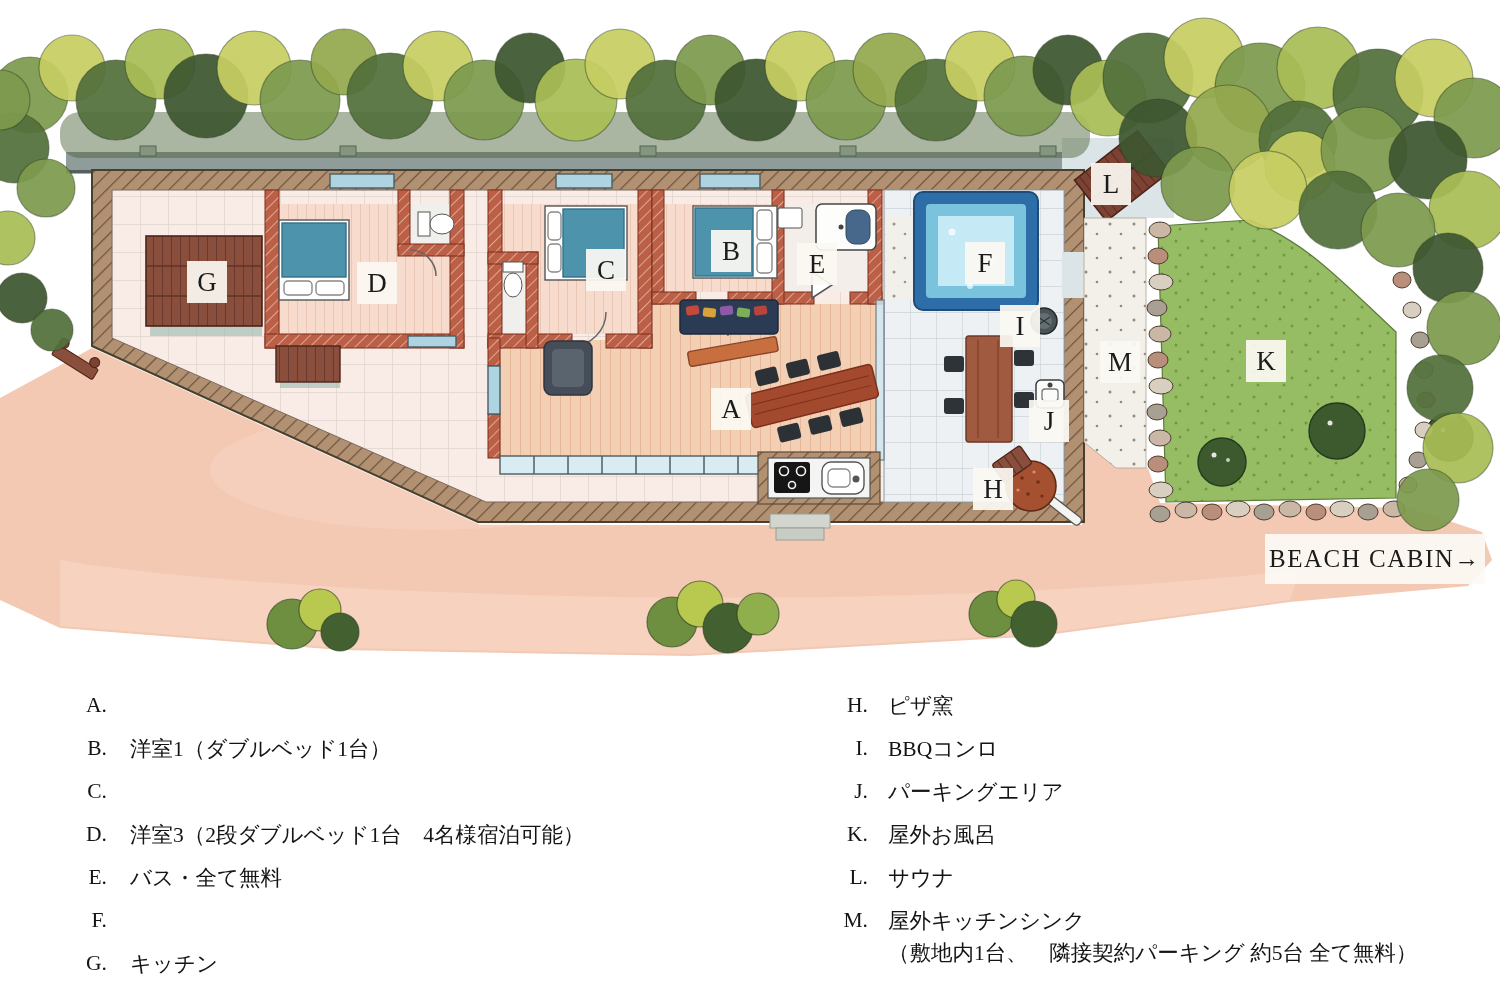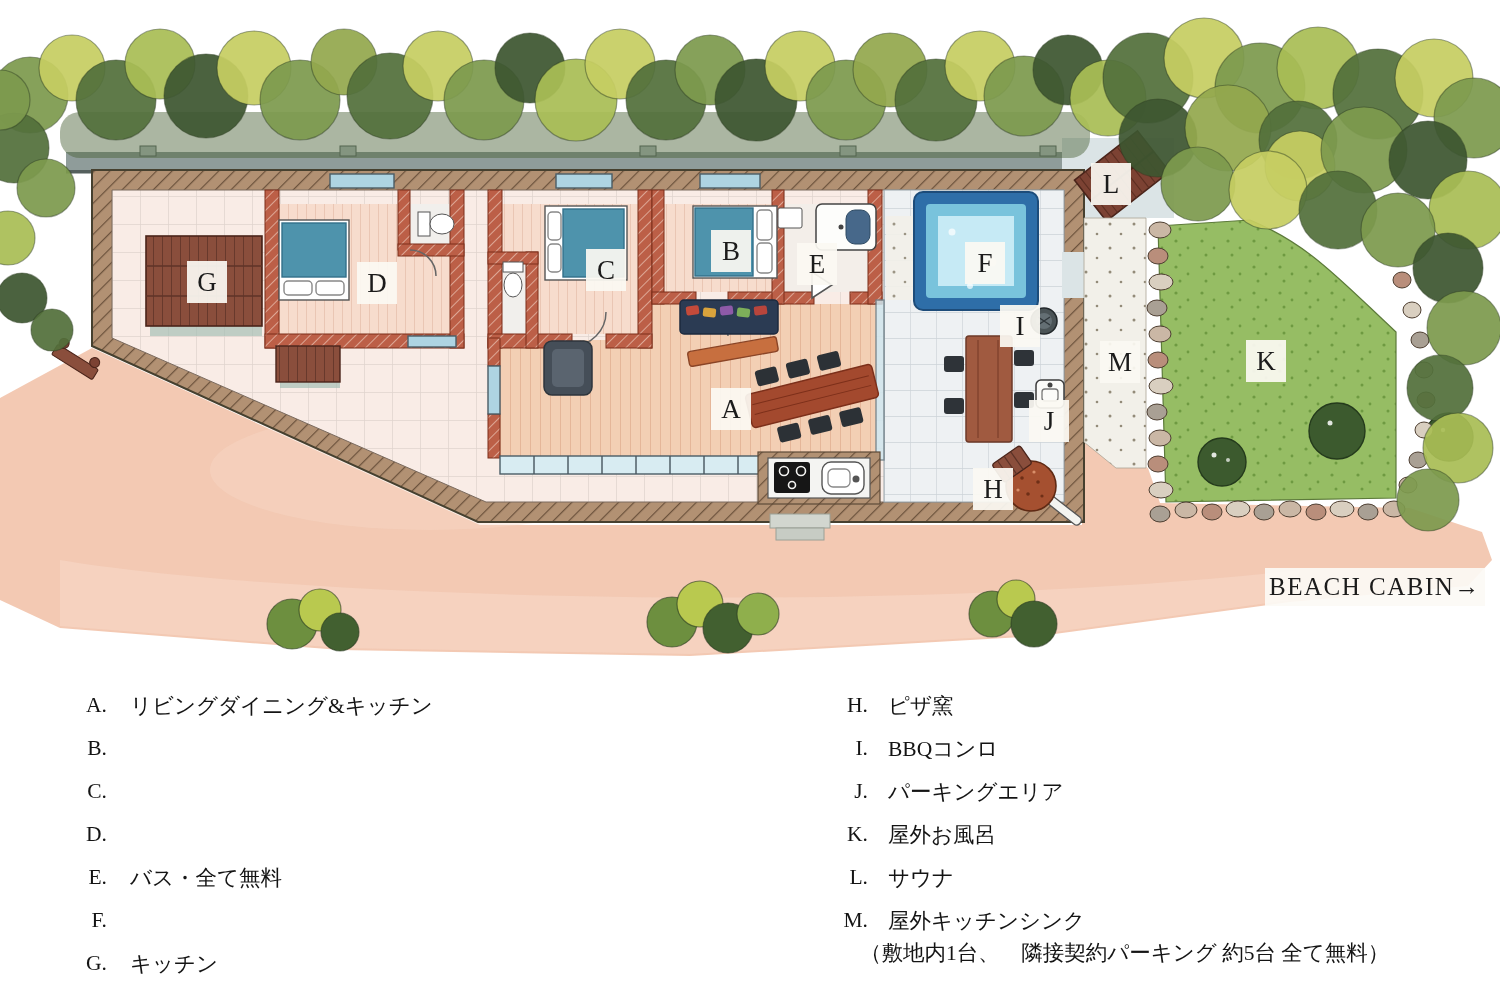--- a/index.html
+++ b/index.html
@@ -7,33 +7,33 @@
   .stage{position:absolute;left:0;top:0;width:1500px;height:1000px;}
   svg.plan{position:absolute;left:0;top:0;}
   .room-label{
     position:absolute;display:flex;align-items:center;justify-content:center;
     width:40px;height:42px;background:rgba(251,249,242,.93);
     color:#1b1b1b;font:27px "Liberation Serif","DejaVu Serif",serif;
     transform:translate(-50%,-50%);z-index:5;
   }
   .beach-label{
     position:absolute;display:flex;align-items:center;justify-content:center;
-    width:220px;height:38px;background:rgba(252,250,245,.92);
+    width:220px;height:50px;background:rgba(252,250,245,.92);
     color:#1b1b1b;font:25px "Liberation Serif","DejaVu Serif",serif;
-    letter-spacing:1.5px;transform:translate(-50%,-50%);z-index:5;margin-top:28px;
+    letter-spacing:1.5px;transform:translate(-50%,-50%);z-index:5;
   }
   .legend{position:absolute;top:684px;left:0;width:1500px;font-size:21.5px;color:#141414;}
   .legend-col{position:absolute;top:0;}
   .legend-col.left{left:61px;width:700px;}
   .legend-col.right{left:820px;width:660px;}
   .legend-row{display:flex;align-items:center;height:43px;}
   .legend-letter{display:inline-block;text-align:right;flex:none;}
   .legend-col.left .legend-letter{width:46px;margin-right:23px;}
   .legend-col.right .legend-letter{width:48px;margin-right:20px;}
-  .legend-note{margin-left:40px;line-height:29px;margin-top:-3px;}
+  .legend-note{margin-left:68px;line-height:29px;margin-top:-3px;}
 </style>
 </head>
 <body>
 
 <div class="stage">
 
 <svg class="plan" width="1500" height="665" viewBox="0 0 1500 665">
   <defs>
     <pattern id="patTile" width="28" height="28" patternUnits="userSpaceOnUse">
       <rect width="28" height="28" fill="#f9ece6"></rect>
@@ -415,30 +415,31 @@
 <div class="room-label" style="left:1266px;top:361px">K</div>
 <div class="room-label" style="left:1111px;top:184px">L</div>
 <div class="room-label" style="left:1120px;top:362px">M</div>
 
 <div class="beach-label" style="left:1375px;top:559px">BEACH CABIN→</div>
 
 <div class="legend">
   <div class="legend-col left">
     <div class="legend-row">
           <span class="legend-letter">A.</span>
-          <span>リビングダイニング&amp;キッチン</span>
         </div>
     <div class="legend-row">
           <span class="legend-letter">B.</span>
+          <span>洋室1（ダブルベッド1台）</span>
         </div>
     <div class="legend-row">
           <span class="legend-letter">C.</span>
         </div>
     <div class="legend-row">
           <span class="legend-letter">D.</span>
+          <span>洋室3（2段ダブルベッド1台　4名様宿泊可能）</span>
         </div>
     <div class="legend-row">
           <span class="legend-letter">E.</span>
           <span>バス・全て無料</span>
         </div>
     <div class="legend-row">
           <span class="legend-letter">F.</span>
         </div>
     <div class="legend-row">
           <span class="legend-letter">G.</span>

